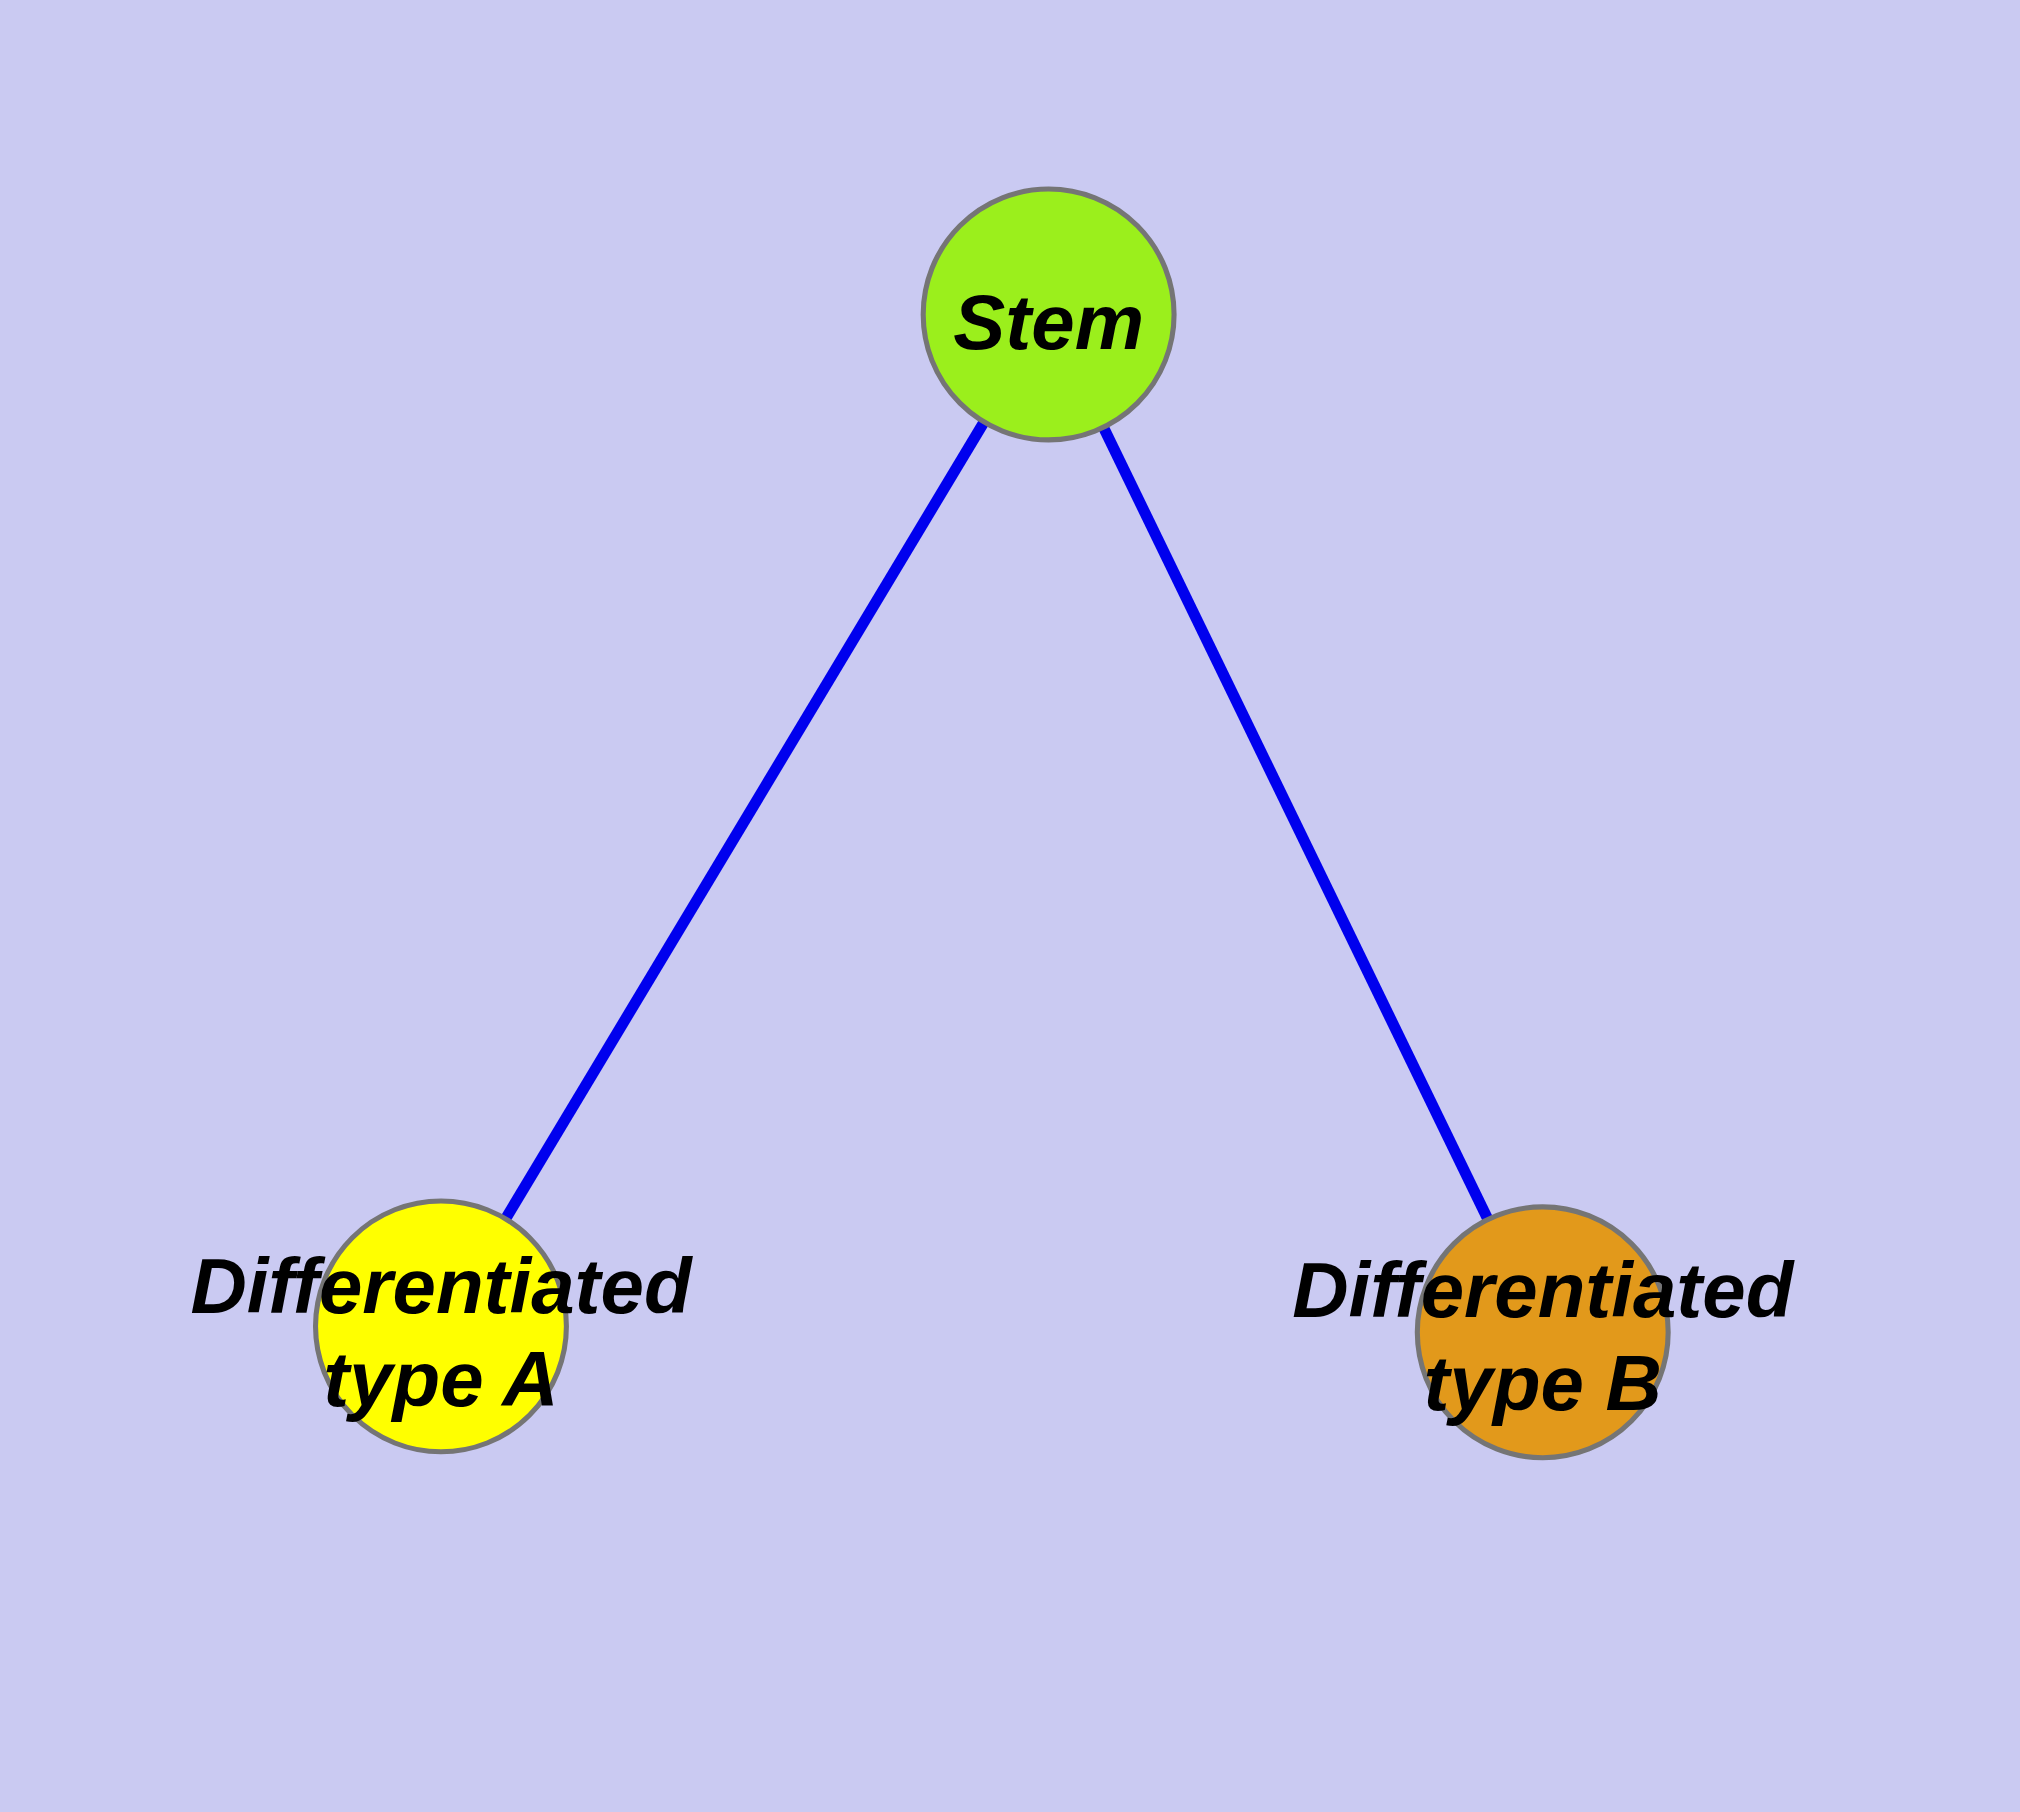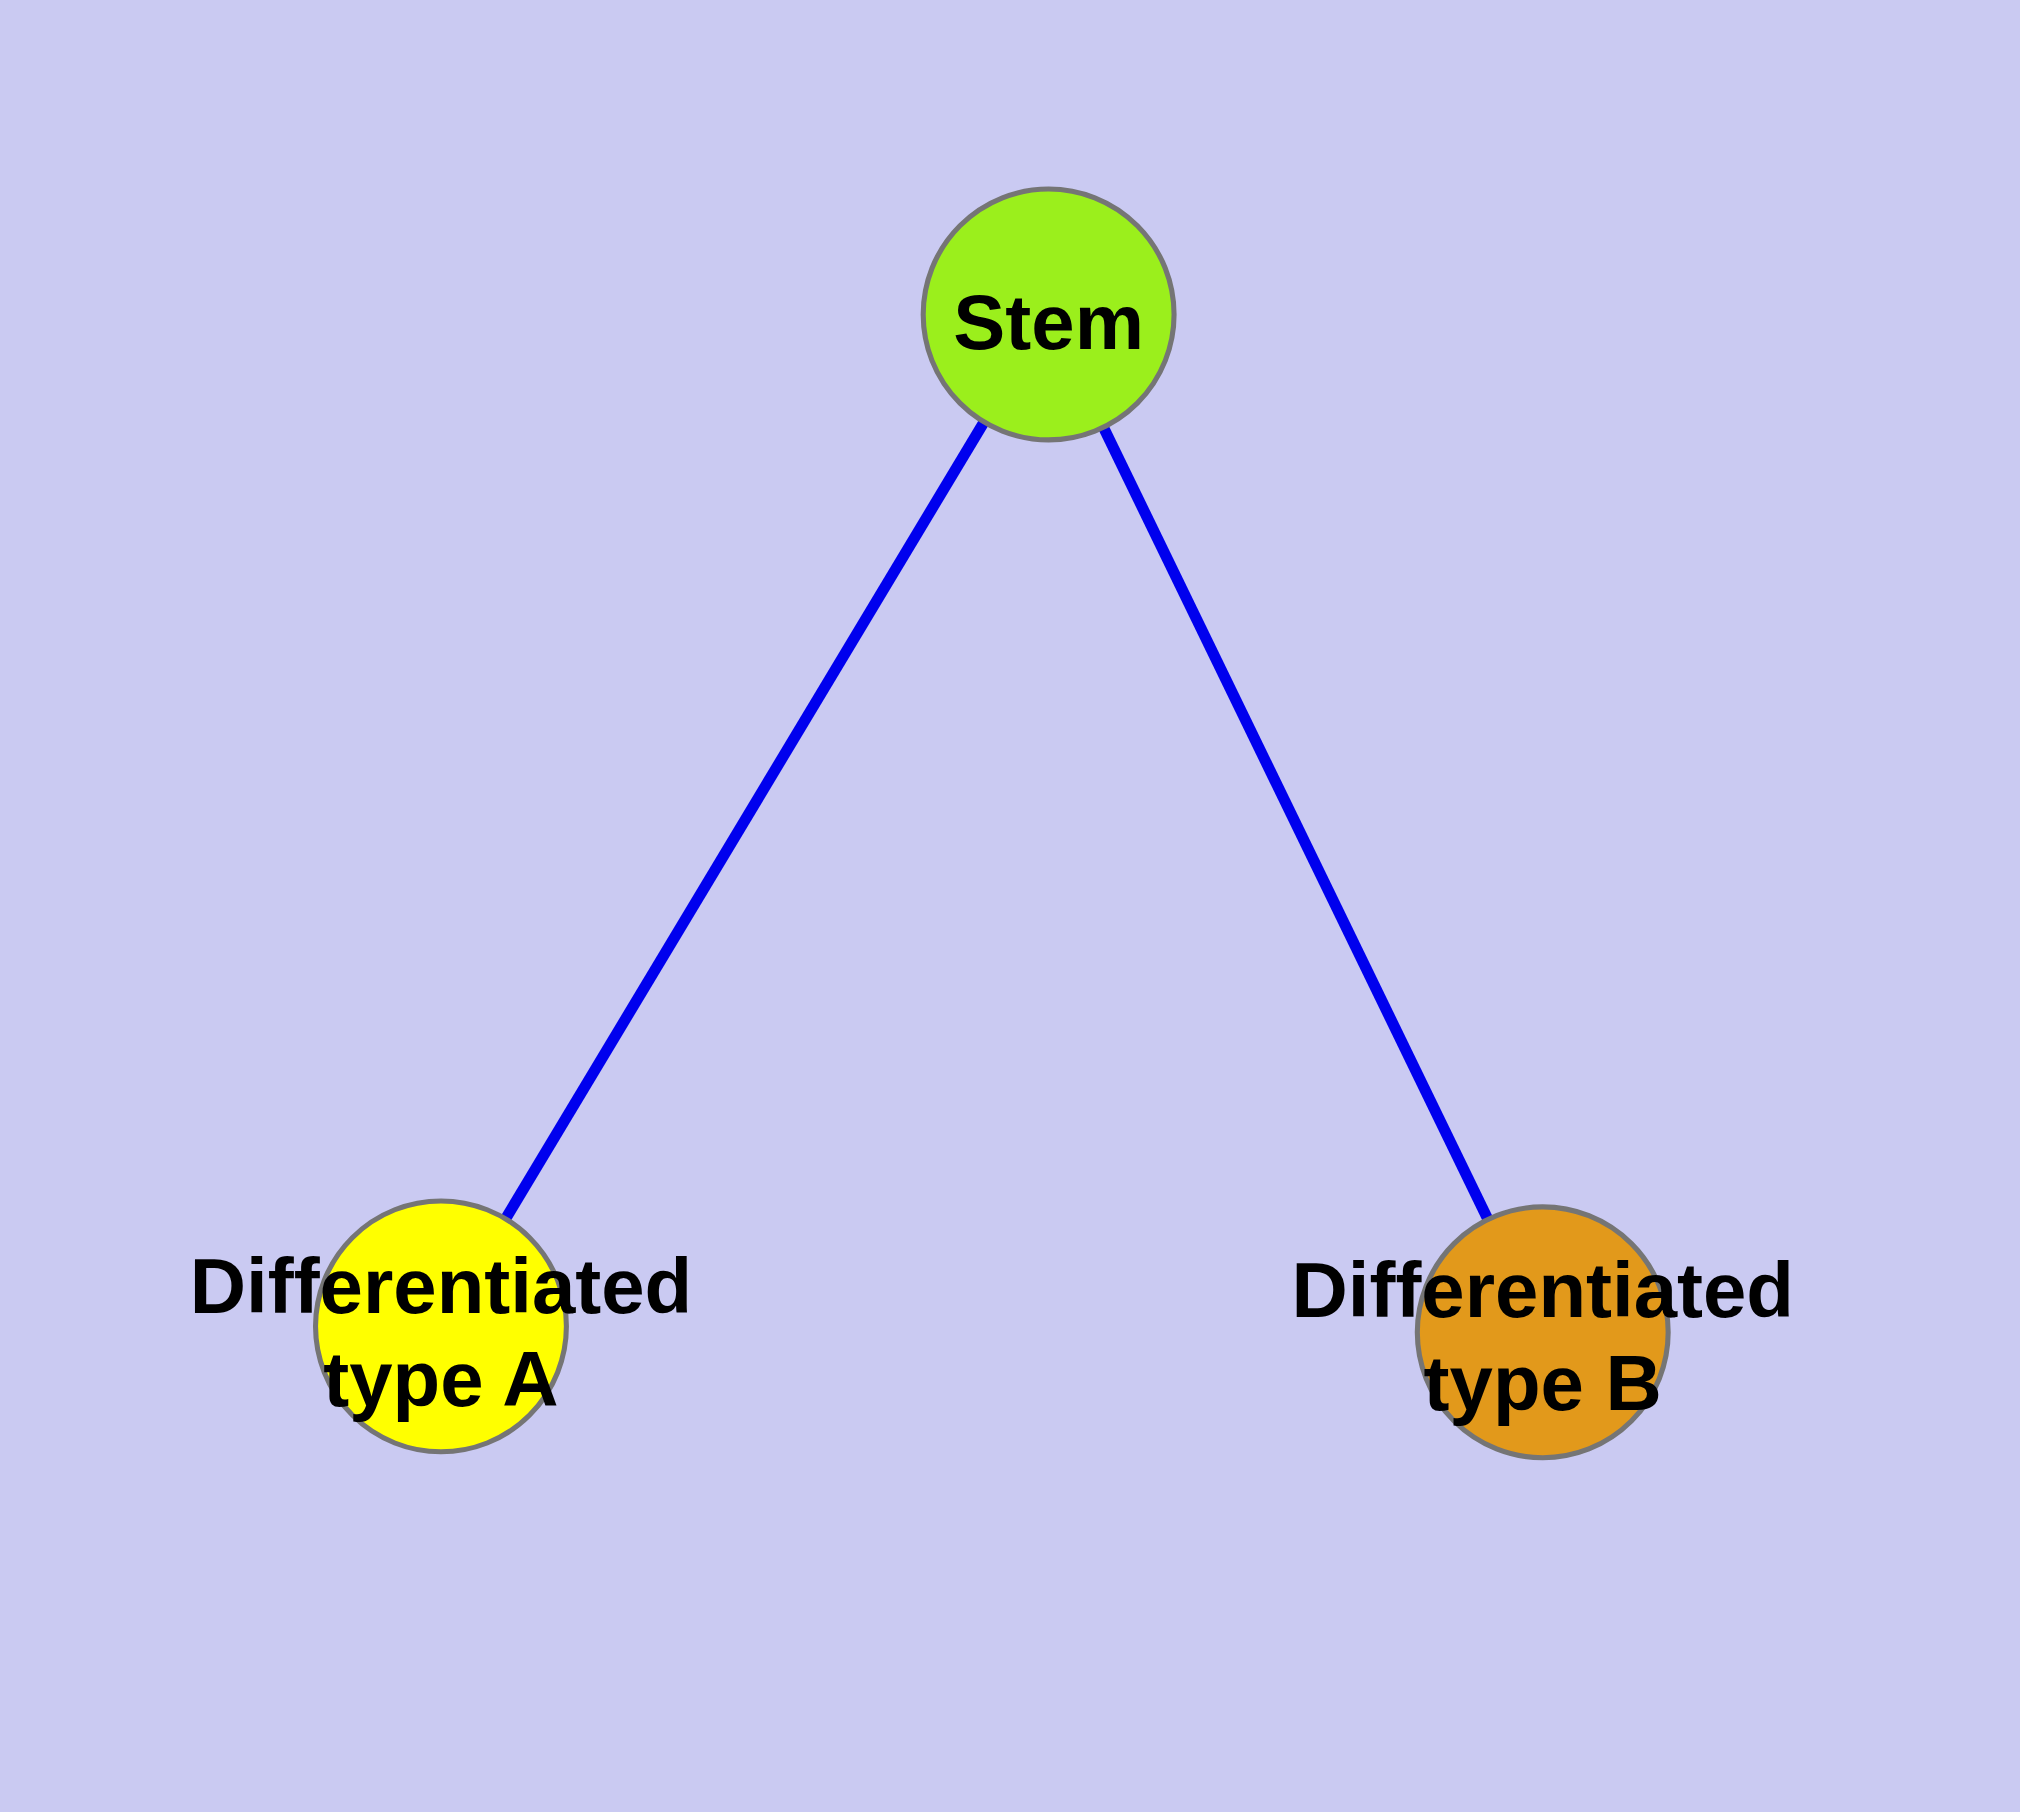--- a/index.html
+++ b/index.html
@@ -10,20 +10,21 @@
     width: 2021px;
     height: 1812px;
     overflow: hidden;
     font-family: "Liberation Sans", sans-serif;
   }
   #diagram-root {
     position: absolute;
     inset: 0;
     width: 1602px;
     height: 1812px;
+    font-style: italic;
   }
   svg {
     display: block;
   }
   text, tspan {
     font-family: "Liberation Sans", "DejaVu Sans", sans-serif;
     font-weight: bold;
   }
 </style>
 </head>

